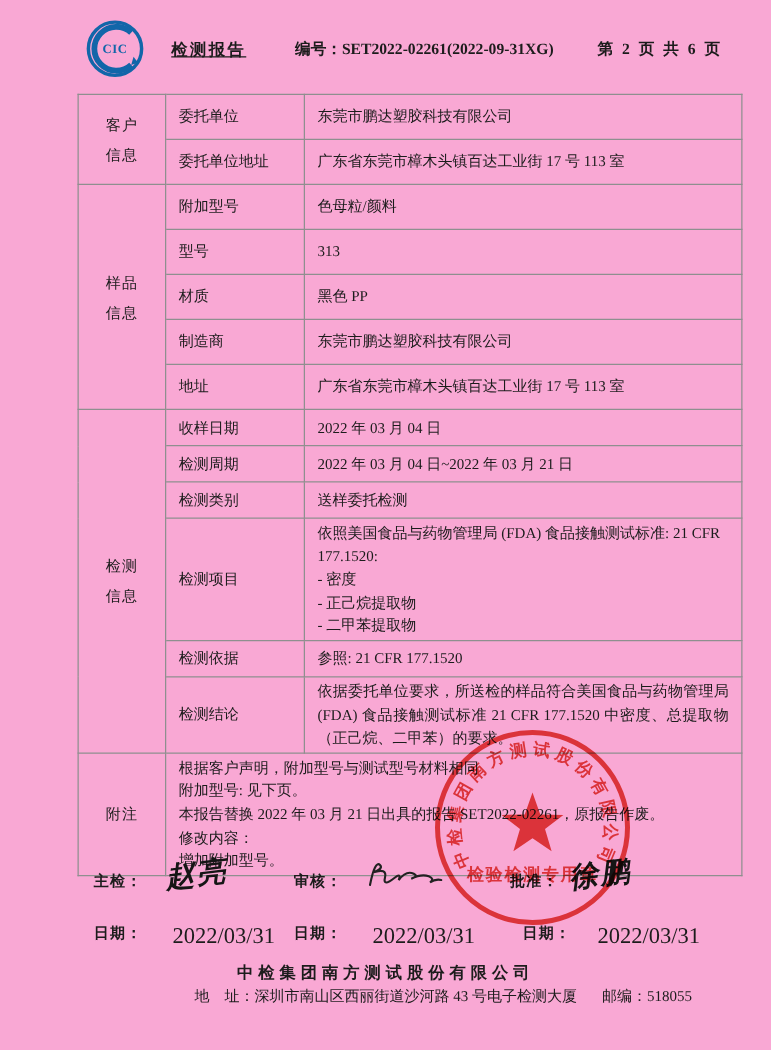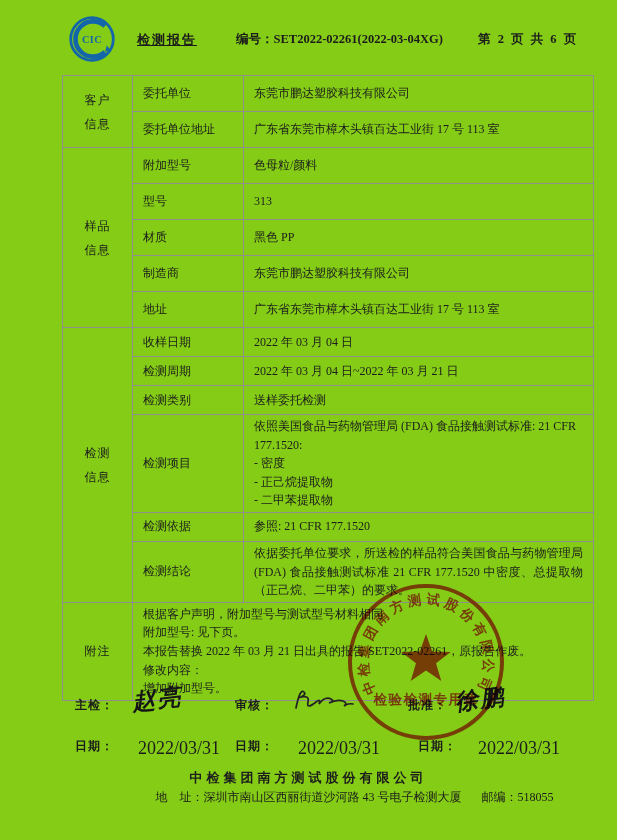--- a/index.html
+++ b/index.html
@@ -1,18 +1,18 @@
 <!DOCTYPE html>
 <html><head>
 <meta charset="utf-8">
 <style>
   html,body { margin:0; padding:0; background:#e8e8e8; }
   .page {
     position:relative; width:617px; height:840px; margin:0 auto;
-    background:#84cc16; overflow:hidden;
+    background:#f9a8d4; overflow:hidden;
     font-family:"Liberation Serif","DejaVu Serif",serif;
     color:#1c1c1c;
   }
   
   .logo { position:absolute; left:64px; top:14px; width:56px; height:50px; }
   .report-title { position:absolute; left:137px; top:31px; font-size:13px; font-weight:bold; letter-spacing:2px;text-decoration:underline; }
   .report-no { position:absolute; left:236px; top:31px; font-size:12.5px; font-weight:bold; }
   .page-info { position:absolute; left:478px; top:31px; font-size:12.5px; font-weight:bold; letter-spacing:2px; }
   
   table.report {
@@ -52,21 +52,21 @@
 
 <div class="page">
 
   <svg class="logo" viewBox="0 0 60 54">
     <circle cx="30" cy="27" r="23" fill="none" stroke="#1266a9" stroke-width="3"></circle>
     <path d="M44 13 A 19 19 0 1 0 44 41" fill="none" stroke="#1266a9" stroke-width="5"></path>
     <path d="M44 41 l6 -2 -4 -5 z" fill="#1266a9"></path>
     <text x="30" y="31" text-anchor="middle" font-size="11" font-weight="bold" font-family="Liberation Serif, serif" fill="#1266a9" letter-spacing="0.5">CIC</text>
   </svg>
   <div class="report-title">检测报告</div>
-  <div class="report-no"><span>编号：</span><span>SET2022-02261(2022-03-04XG)</span></div>
+  <div class="report-no"><span>编号：</span><span>SET2022-02261(2022-09-31XG)</span></div>
   <div class="page-info">第 2 页 共 6 页</div>
 
   <table class="report">
 
     <tbody>
         <tr class="r33">
       <td class="group-cell" rowspan="2">客户
 信息</td>
       <td class="label-cell">委托单位</td>
       <td class="value-cell">东莞市鹏达塑胶科技有限公司</td>

